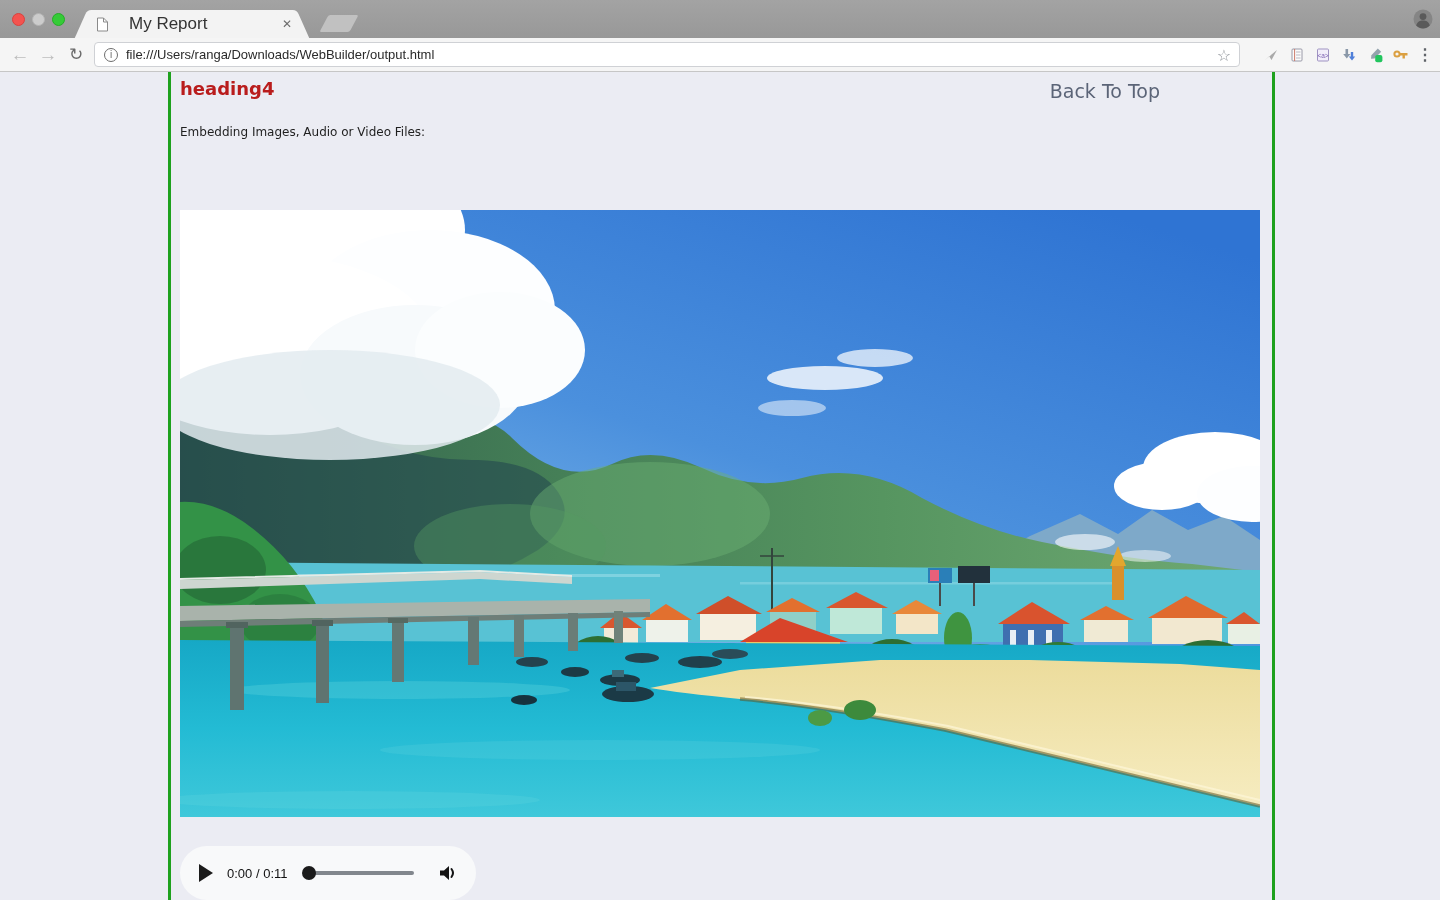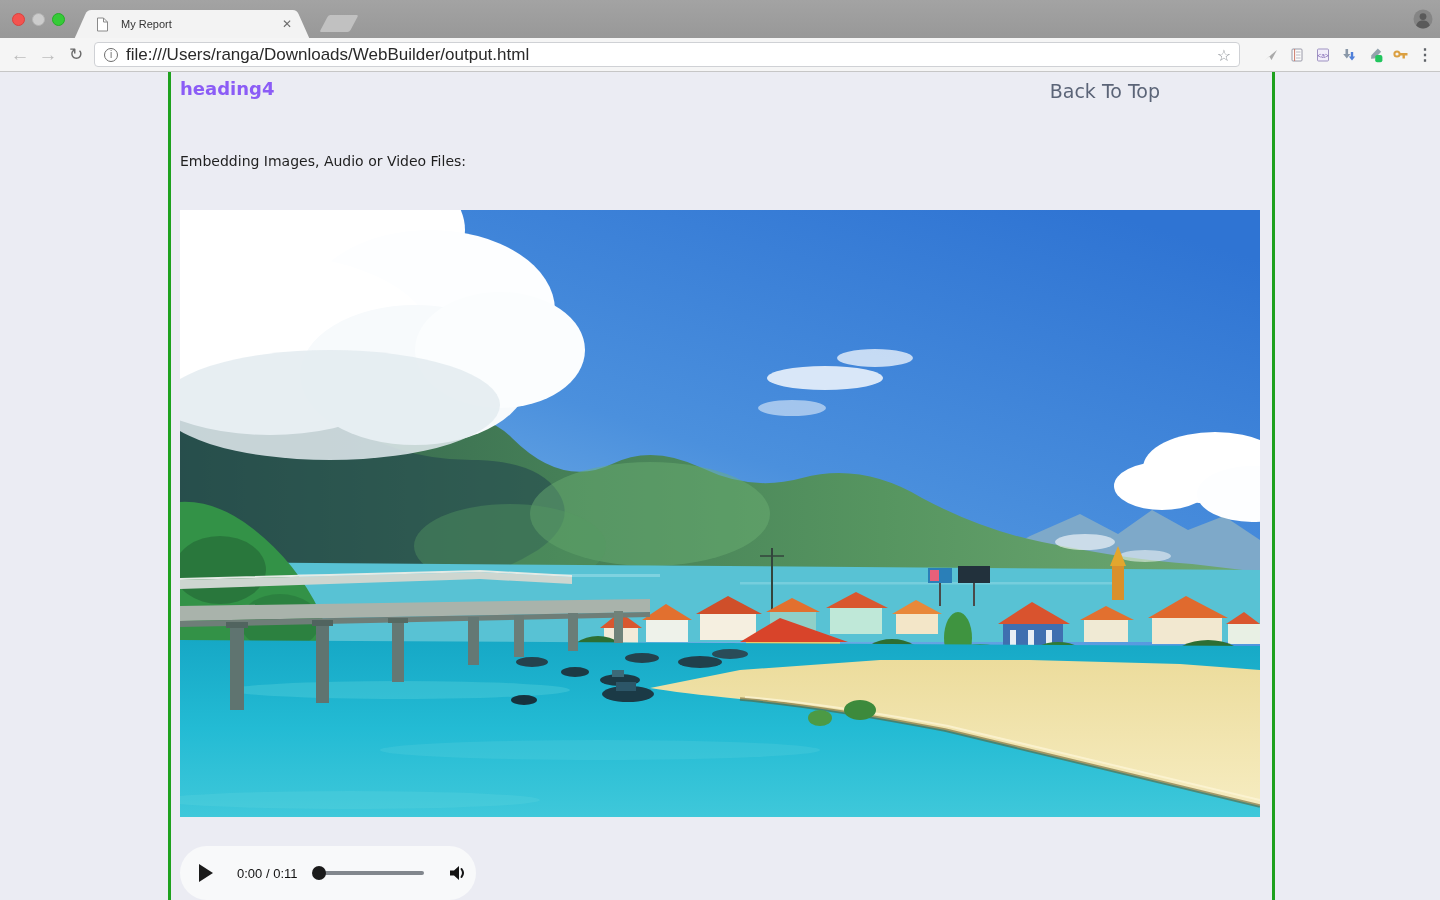--- a/index.html
+++ b/index.html
@@ -14,66 +14,66 @@
   .t-close { left:12px;  background:#f4534f; border:1px solid #d8423e; }
   .t-min   { left:32px;  background:#cccccc; border:1px solid #b4b4b4; }
   .t-zoom  { left:52px;  background:#35cb37; border:1px solid #24ad27; }
 
   .tab { position:absolute; left:92px; top:10px; width:200px; height:28px;
          background:#f3f3f3; display:flex; align-items:center; }
   .tab::before, .tab::after { content:""; position:absolute; top:0; width:22px; height:28px; background:#f3f3f3; }
   .tab::before { left:-11px;  transform:skewX(-24deg); border-radius:4px 0 0 0; }
   .tab::after  { right:-11px; transform:skewX(24deg);  border-radius:0 4px 0 0; }
   .tab-favicon { margin-left:4px; width:13px; height:15px; z-index:2; }
-  .tab-title { margin-left:12px; font-size:11px; color:#343434; z-index:2; }
+  .tab-title { margin-left:20px; font-size:17px; color:#343434; z-index:2; }
   .tab-close { position:absolute; right:0; top:7px; z-index:2; font-size:12px; color:#6d6d6d; cursor:pointer; }
   .newtab-btn { position:absolute; left:324px; top:15px; width:30px; height:17px;
                 background:#c1c1c1; transform:skewX(-28deg); border-radius:2px; }
   .profile-btn { position:absolute; right:7px; top:9px; width:20px; height:20px; }
 
   .toolbar { position:absolute; top:38px; left:0; width:1440px; height:34px;
              background:#f5f5f5; border-bottom:1px solid #c6c6c6; }
   .nav-ic { position:absolute; top:0; height:33px; display:flex; align-items:center; justify-content:center;
             width:28px; font-size:19px; }
   .back-ic { left:6px;  color:#bcbcbc; }
   .fwd-ic  { left:34px; color:#bcbcbc; }
   .reload-ic { left:62px; color:#6b6b6b; font-size:17px; }
 
   .urlbar { position:absolute; left:94px; top:4px; width:1146px; height:25px; background:#ffffff;
             border:1px solid #cfd1d5; border-radius:4px; display:flex; align-items:center; }
   .info-ic { margin-left:9px; width:14px; height:14px; border:1px solid #6d6d6d; border-radius:50%;
              color:#6d6d6d; font-size:10px; line-height:12px; text-align:center; font-style:normal; }
-  .url-text { margin-left:8px; font-size:17px; color:#2a2a2a; white-space:nowrap; }
+  .url-text { margin-left:8px; font-size:13px; color:#2a2a2a; white-space:nowrap; }
   .star-ic { position:absolute; right:8px; top:3px; font-size:16px; color:#8d9298; }
 
   .ext-row { position:absolute; right:4px; top:0; height:33px; display:flex; align-items:center; }
   .ext-ic { width:26px; height:26px; display:flex; align-items:center; justify-content:center; cursor:pointer; }
   .menu-dots { width:22px; text-align:center; font-size:16px; font-weight:bold; color:#5f6368; letter-spacing:0; }
 
   
   .green-border { position:absolute; top:72px; bottom:0; width:3px; background:#1ea11e; }
   .gb-left { left:168px; } .gb-right { left:1272px; }
 
   .page-heading { position:absolute; left:180px; top:78px; font-family:"DejaVu Sans", sans-serif;
-                  font-size:18px; font-weight:bold; color:#8b5cf6; }
+                  font-size:18px; font-weight:bold; color:#b91c1c; }
   .back-top { position:absolute; right:280px; top:80px; font-family:"DejaVu Sans", sans-serif;
               font-size:19px; color:#5b6477; cursor:pointer; }
   .body-line { position:absolute; left:180px; font-family:"DejaVu Sans", sans-serif;
-               font-size:14px; color:#1f1f1f;margin-top:28px; }
+               font-size:12px; color:#1f1f1f; }
   .line1 { top:125px; } .line2 { top:169px; }
 
   .hero { position:absolute; left:180px; top:210px; width:1080px; height:607px; }
   .hero svg { display:block; width:1080px; height:607px; }
 
   
   .audio { position:absolute; left:180px; top:846px; width:296px; height:54px;
            background:#f8f9fa; border-radius:27px; display:flex; align-items:center; }
   .play-btn { margin-left:19px; width:0; height:0; border-left:14px solid #1b1b1b;
               border-top:9px solid transparent; border-bottom:9px solid transparent; cursor:pointer; }
-  .time { margin-left:24px; font-size:13px; color:#111; font-family:"Liberation Sans",sans-serif; white-space:pre; }
+  .time { margin-left:14px; font-size:13px; color:#111; font-family:"Liberation Sans",sans-serif; white-space:pre; }
   .track { position:relative; margin-left:16px; width:110px; height:4px; background:#82878d; border-radius:2px; cursor:pointer; }
   .thumb { position:absolute; left:-2px; top:-5px; width:14px; height:14px; background:#1b1b1b; border-radius:50%; cursor:pointer; }
   .vol { margin-left:24px; width:20px; height:20px; cursor:pointer; }
 </style>
 </head>
 <body>
 
 <div class="screen">
 
   <div class="tabstrip">

